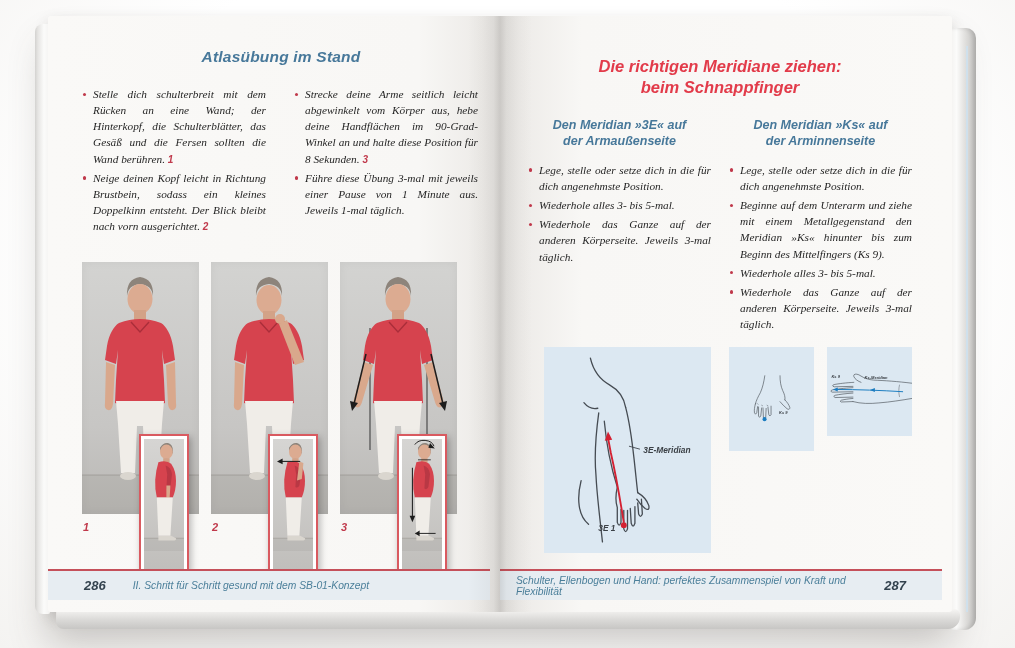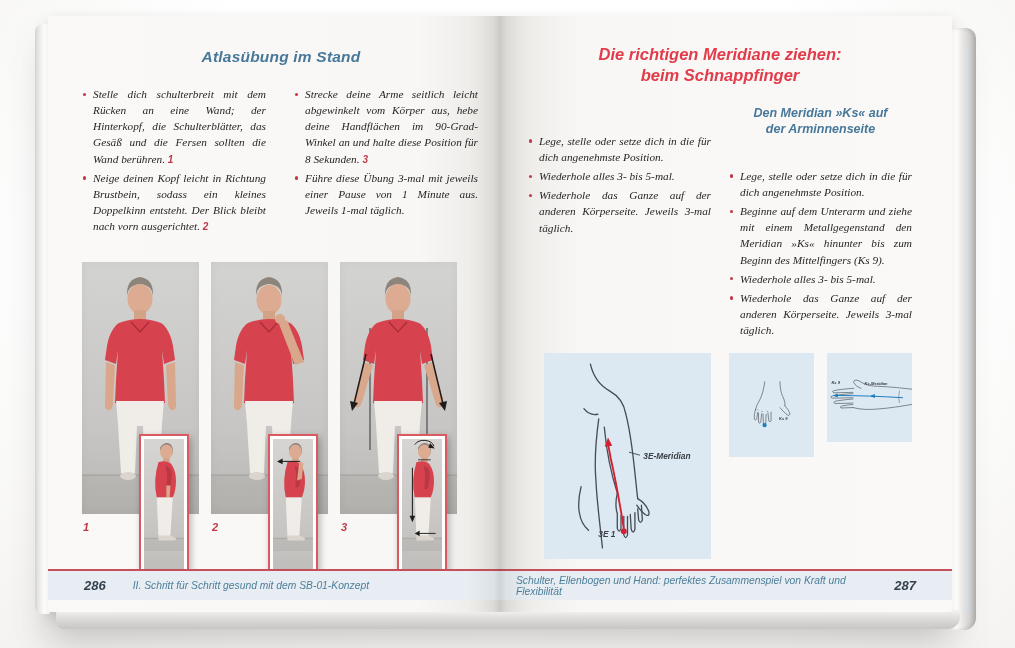--- a/index.html
+++ b/index.html
@@ -29,21 +29,21 @@
   .spread::after{content:"";position:absolute;left:50%;top:0;bottom:0;width:64px;margin-left:-32px;
     background:linear-gradient(to right,rgba(0,0,0,0) 0%,rgba(60,55,50,.06) 40%,rgba(60,55,50,.14) 50%,rgba(60,55,50,.06) 60%,rgba(0,0,0,0) 100%);
     pointer-events:none;}
   .page{position:relative;width:452px;height:100%;box-sizing:border-box;}
   .page-left{background:linear-gradient(to right,#faf9f7 0%,#f8f7f5 82%,#edebe8 96%,#e3e1de 100%);}
   .page-right{background:linear-gradient(to left,#faf9f7 0%,#f8f7f5 82%,#edebe8 96%,#e3e1de 100%);}
 
   
   .lp-title{margin:0;padding:32px 20px 0 34px;text-align:center;
     color:var(--heading-teal,#47789a);font-size:15.5px;font-weight:700;letter-spacing:.2px;}
-  .rp-title{margin:0;padding:28px 40px 0 28px;text-align:center;
+  .rp-title{margin:12px;padding:28px 40px 0 28px;text-align:center;
     color:var(--accent-red,#e23b4a);font-size:16.5px;line-height:1.3;font-weight:700;}
 
   
   .cols{display:flex;gap:28px;margin:20px 22px 0 34px;}
   .col{flex:1;margin:0;padding:0;list-style:none;
     font-family:"Liberation Serif", serif;font-size:11.3px;line-height:1.43;
     color:#262626;text-align:justify;}
   .col li{position:relative;padding-left:11px;margin:0 0 3px 0;}
   .dot{position:absolute;left:1px;top:6.5px;width:3.2px;height:3.2px;border-radius:50%;
     background:var(--step-red,#c0394b);}
@@ -61,36 +61,36 @@
     background:#fff;border:2px solid #d95a60;padding:3px;box-shadow:2px 3px 7px rgba(0,0,0,.28);}
   .inset-in{width:100%;height:100%;background:linear-gradient(180deg,#d6d5d3,#bfbdba);position:relative;}
   .inset-in svg{position:absolute;inset:0;}
   .flabel{position:absolute;left:71px;top:325px;color:var(--step-red,#c0394b);font-size:10px;font-weight:700;}
 
   
   .sections{display:flex;gap:18px;margin:18px 40px 0 28px;}
   .section{flex:1;}
   .sec-head{text-align:center;color:var(--heading-teal,#47789a);
     font-size:12.5px;line-height:1.32;font-weight:700;min-height:35px;}
-  .sec-bullets{margin:28px 0 0 0;padding:0;list-style:none;
+  .sec-bullets{margin:10px 0 0 0;padding:0;list-style:none;
     font-family:"Liberation Serif", serif;font-size:11.3px;line-height:1.43;color:#262626;text-align:justify;}
   .sec-bullets li{position:relative;padding-left:11px;margin:0 0 3px 0;}
 
   
   .diagrams{display:flex;gap:18px;margin:12px 40px 0 28px;}
   .dcol{flex:1;display:flex;flex-direction:row;gap:13px;}
   .diag{background:var(--diagram-bg,#dce8f2);}
   .diag svg{display:block;width:100%;height:100%;}
   .diag-a{height:206px;margin-left:16px;}
   .diag-b{height:104px;}
   .diag-c{height:89px;}
   .dlabel{font-family:"Liberation Sans",sans-serif;font-size:9px;font-weight:700;fill:#3b4046;}
 
   
-  .pfoot{position:absolute;left:0;right:0;bottom:12px;height:29px;
+  .pfoot{position:absolute;left:0;right:10px;bottom:12px;height:29px;
     background:var(--footer-bar,#e7edf2);border-top:2px solid var(--footer-rule-red,#c5505a);
     display:flex;align-items:center;}
   .pfoot-left{padding-left:36px;gap:11px;}
   .pfoot-right{justify-content:flex-end;padding-right:36px;gap:11px;}
   .pnum{font-size:13px;font-weight:700;color:#33424e;}
   .ptext{font-size:10.3px;color:var(--footer-text-teal,#4b7f9a);margin-left:16px;}
 </style>
 </head>
 <body>
 
@@ -268,20 +268,24 @@
       </section>
 
       <section class="page page-right">
         <h2 class="rp-title">
           <span style="display:block">Die richtigen Meridiane ziehen:</span>
           <span style="display:block">beim Schnappfinger</span>
         </h2>
 
         <div class="sections">
           <div class="section">
+            <div class="sec-head">
+              <span style="display:block">Den Meridian »3E« auf</span>
+              <span style="display:block">der Armaußenseite</span>
+            </div>
             <ul class="sec-bullets">
               <li><span class="dot"></span><span>Lege, stelle oder setze dich in die für dich angenehmste Position.</span></li>
               <li><span class="dot"></span><span>Wiederhole alles 3- bis 5-mal.</span></li>
               <li><span class="dot"></span><span>Wiederhole das Ganze auf der anderen Körperseite. Jeweils 3-mal täglich.</span></li>
             </ul>
           </div>
           <div class="section">
             <div class="sec-head">
               <span style="display:block">Den Meridian »Ks« auf</span>
               <span style="display:block">der Arminnenseite</span>

